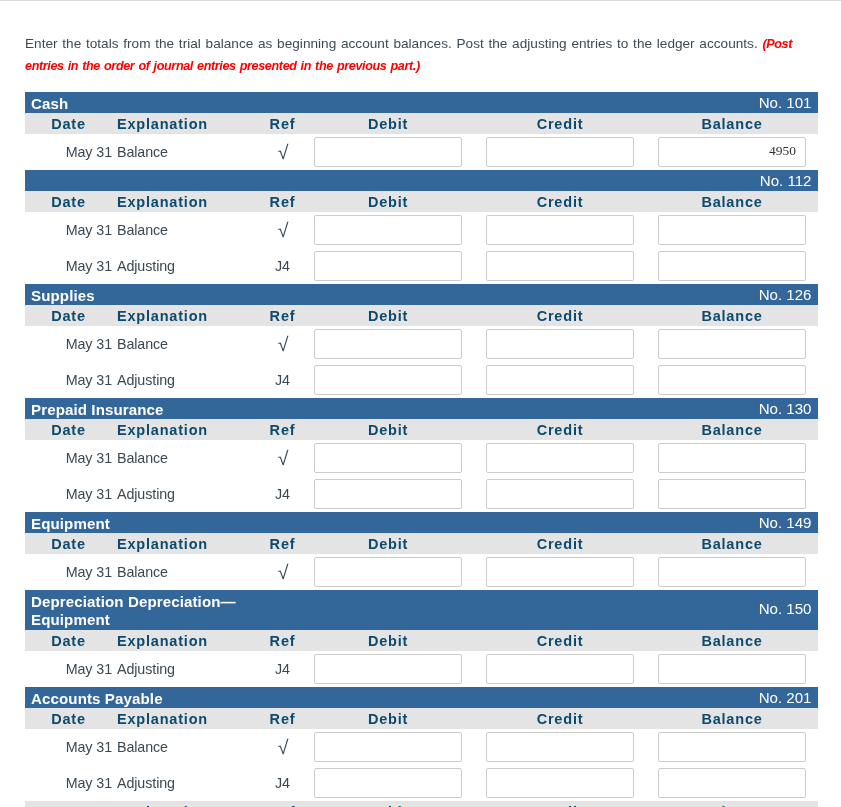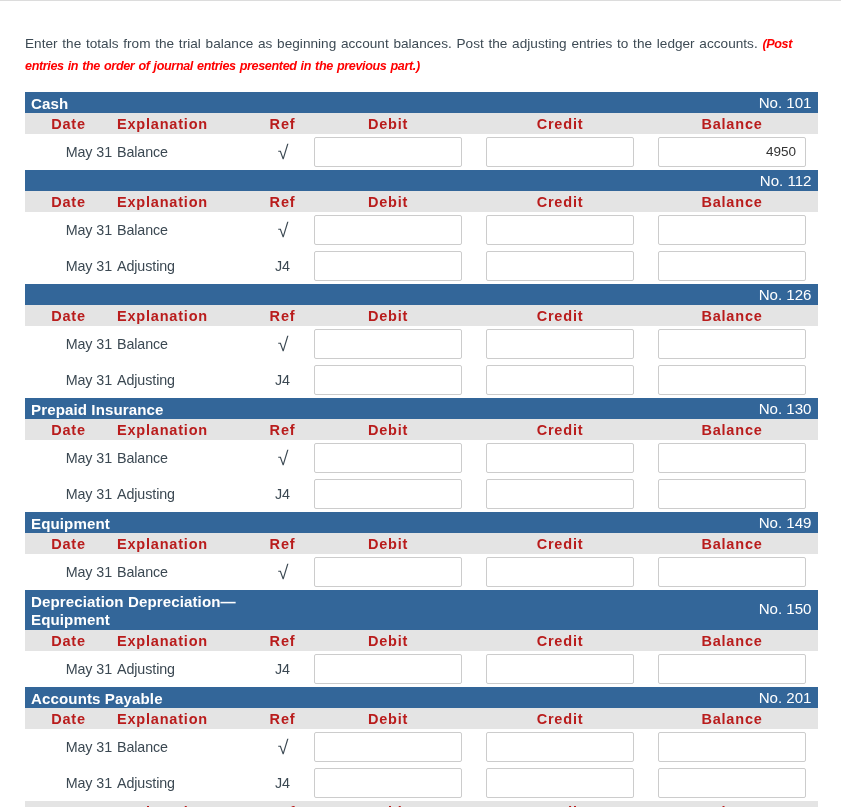--- a/index.html
+++ b/index.html
@@ -45,21 +45,21 @@
   }
   .acct-no { position:absolute; right:6.5px; top:0; line-height:21px; white-space:nowrap; }
   .acct-bar.two .acct-no { line-height:38px; }
 
   table.ledger-table { border-collapse: collapse; width: 793px; table-layout: fixed; }
   table.ledger-table th {
     background: #e4e4e4;
     font-size: 14.5px;
     letter-spacing: 0.8px;
     font-weight: bold;
-    color: #b91c1c;
+    color: #0c4a6e;
     height: 21px;
     text-align: center;
     padding:0;
   }
   table.ledger-table td { font-size: 14.3px; letter-spacing:-0.1px; padding: 0; height:36px; vertical-align: middle; color:#3b4852; }
   table.ledger-table td.cell-date { text-align: right; padding-left: 6px; }
   table.ledger-table td.cell-expl { text-align: left; padding-left: 5px; }
   table.ledger-table td.cell-ref { text-align: center; }
   table.ledger-table td.cell-ref.is-check { font-size: 19.5px; line-height: 1; padding-left:1px; position:relative; top:1px; }
   table.ledger-table th.th-explanation { text-align: left; padding-left: 5px; }
@@ -68,21 +68,21 @@
     border-radius: 2px;
     height: 30px;
     position: relative;
     top: 0px;
     width: 148px;
     display: block;
     margin: 0 auto;
     background: #fff;
     box-sizing: border-box;
     text-align: right;
-    font-family: Liberation Sans, sans-serif;
+    font-family: Liberation Serif, serif;
     font-size: 13.5px;
     color: #333;
     padding: 0 9px 2px 2px;
     line-height: 26px;
     outline: none;
   }
 </style>
 </head>
 <body>
 
@@ -184,20 +184,21 @@
               </td>
               <td>
                 <input type="text" class="fieldbox" style="">
               </td>
             </tr>
           </tbody>
         </table>
       </div>
       <div class="ledger">
         <div class="acct-bar">
+          <span class="acct-name">Supplies</span>
           <span class="acct-no">No. 126</span>
         </div>
         <table class="ledger-table">
           <colgroup>
             <col style="width: 87px;">
             <col style="width: 151px;">
             <col style="width: 39px;">
             <col style="width: 172px;">
             <col style="width: 172px;">
             <col style="width: 172px;">

